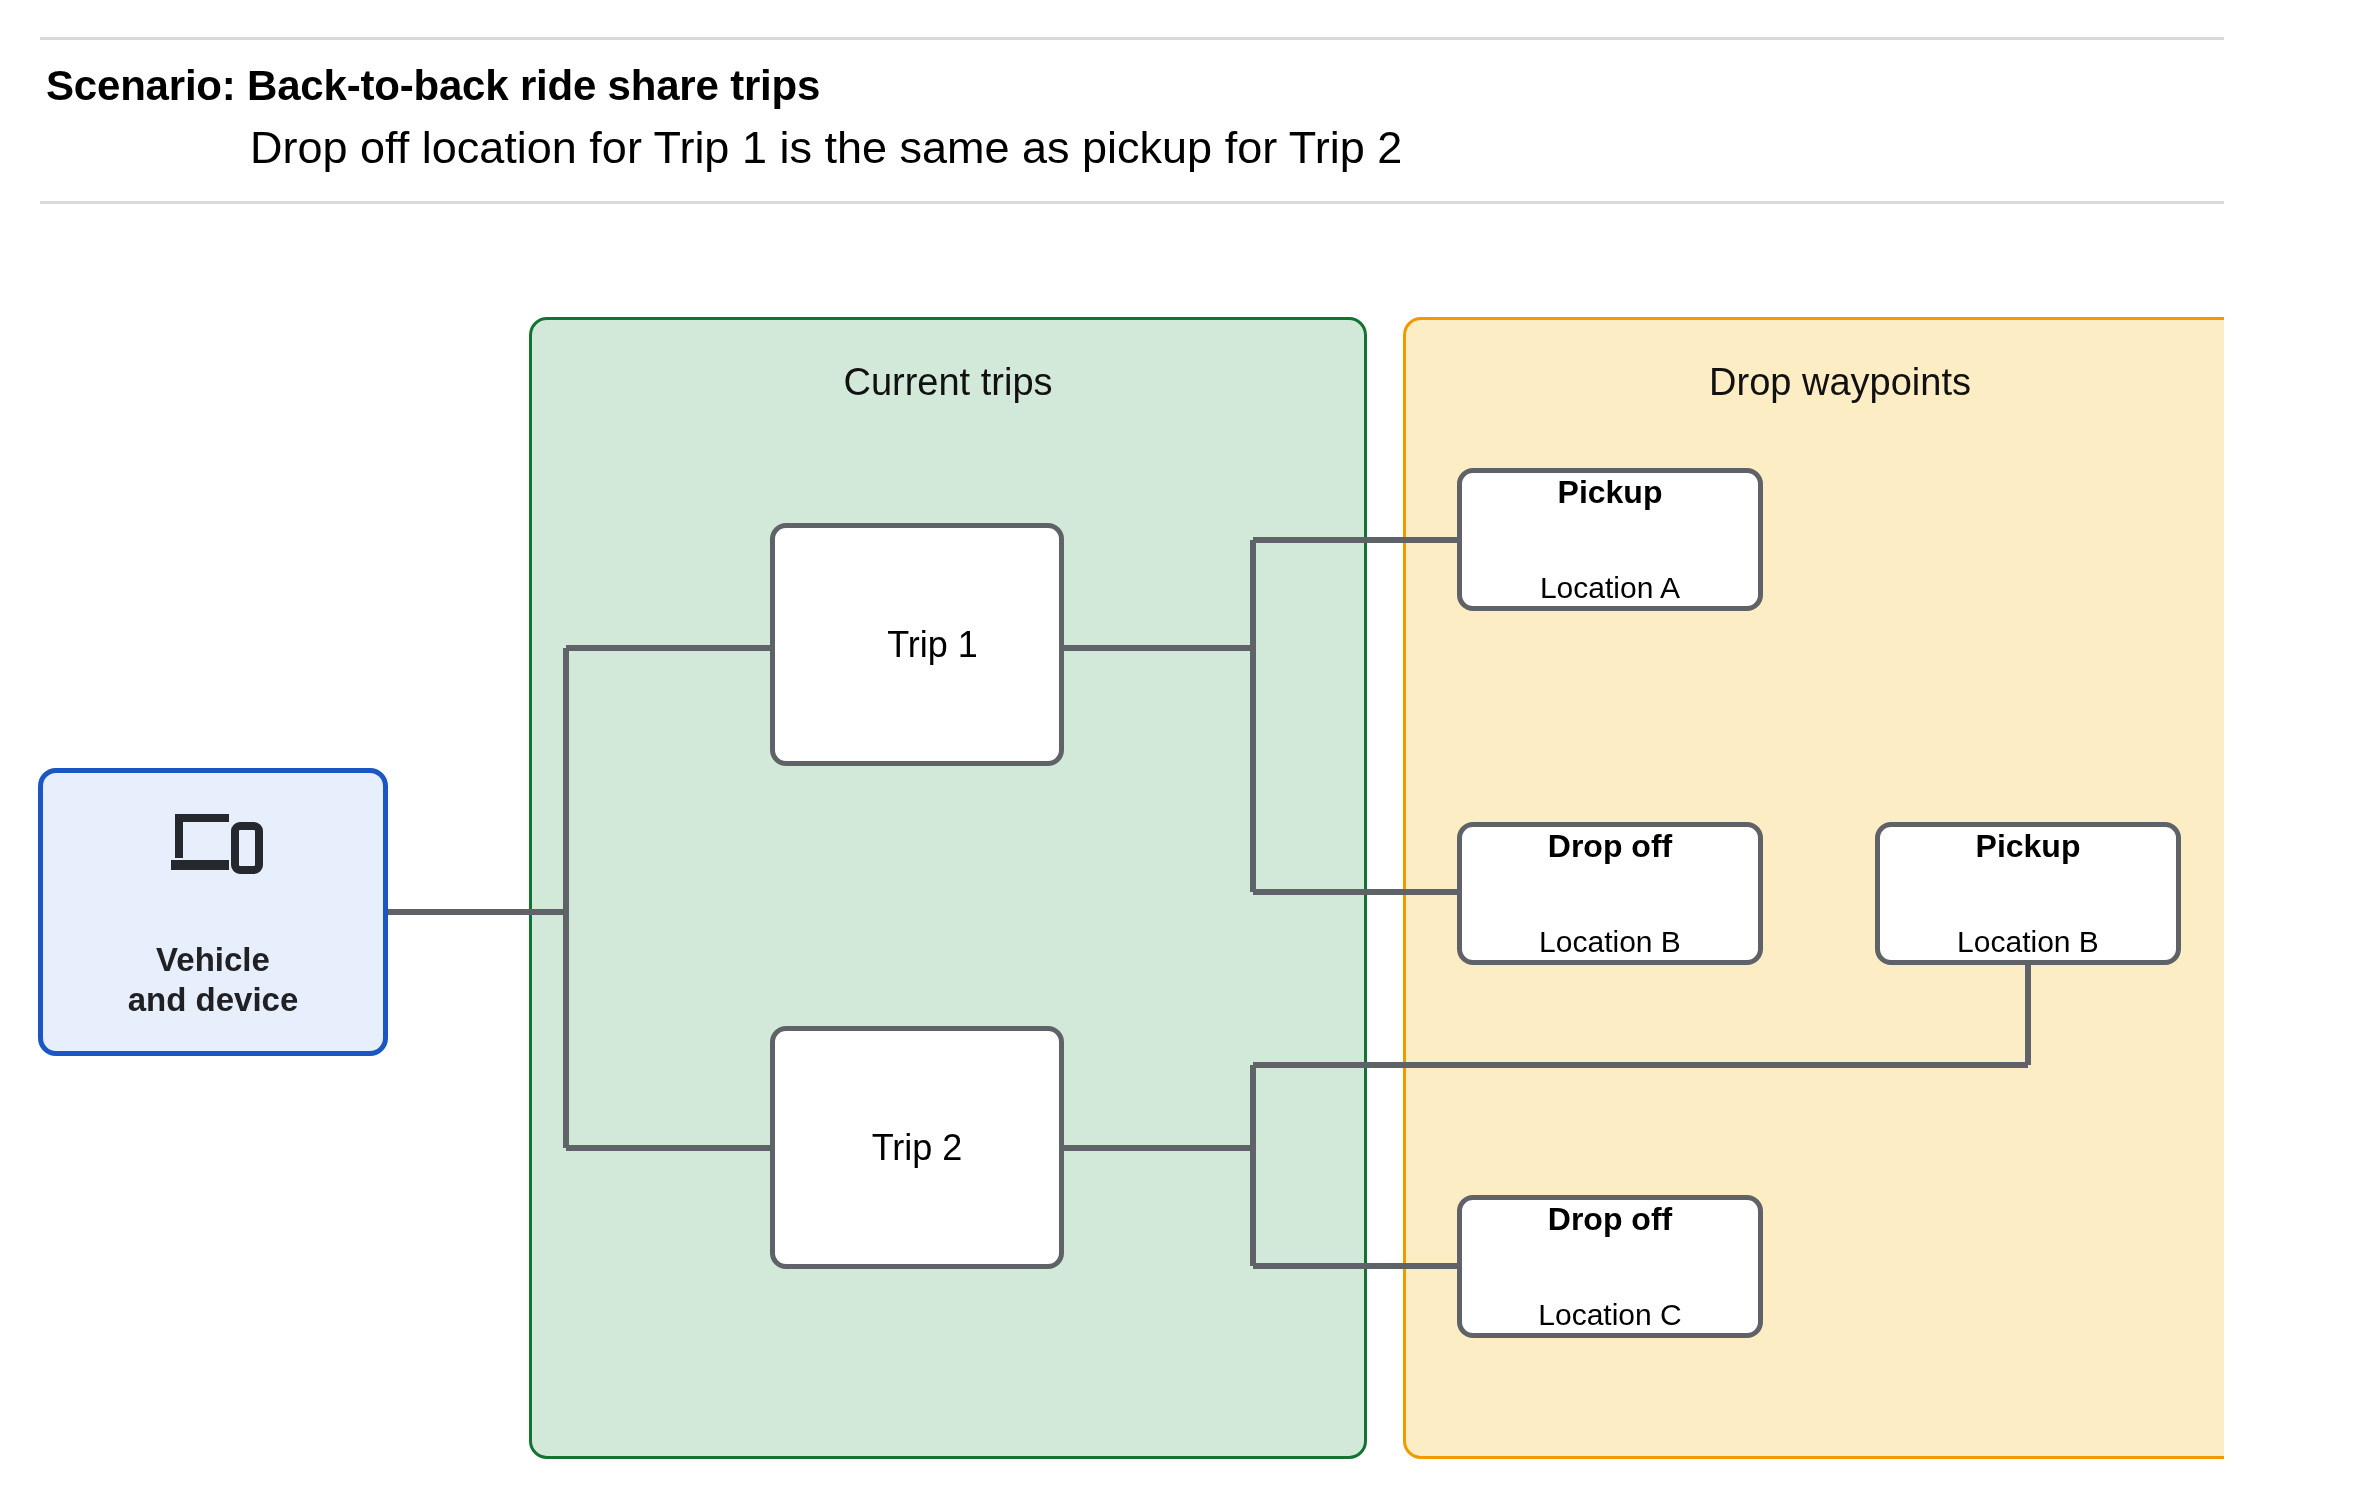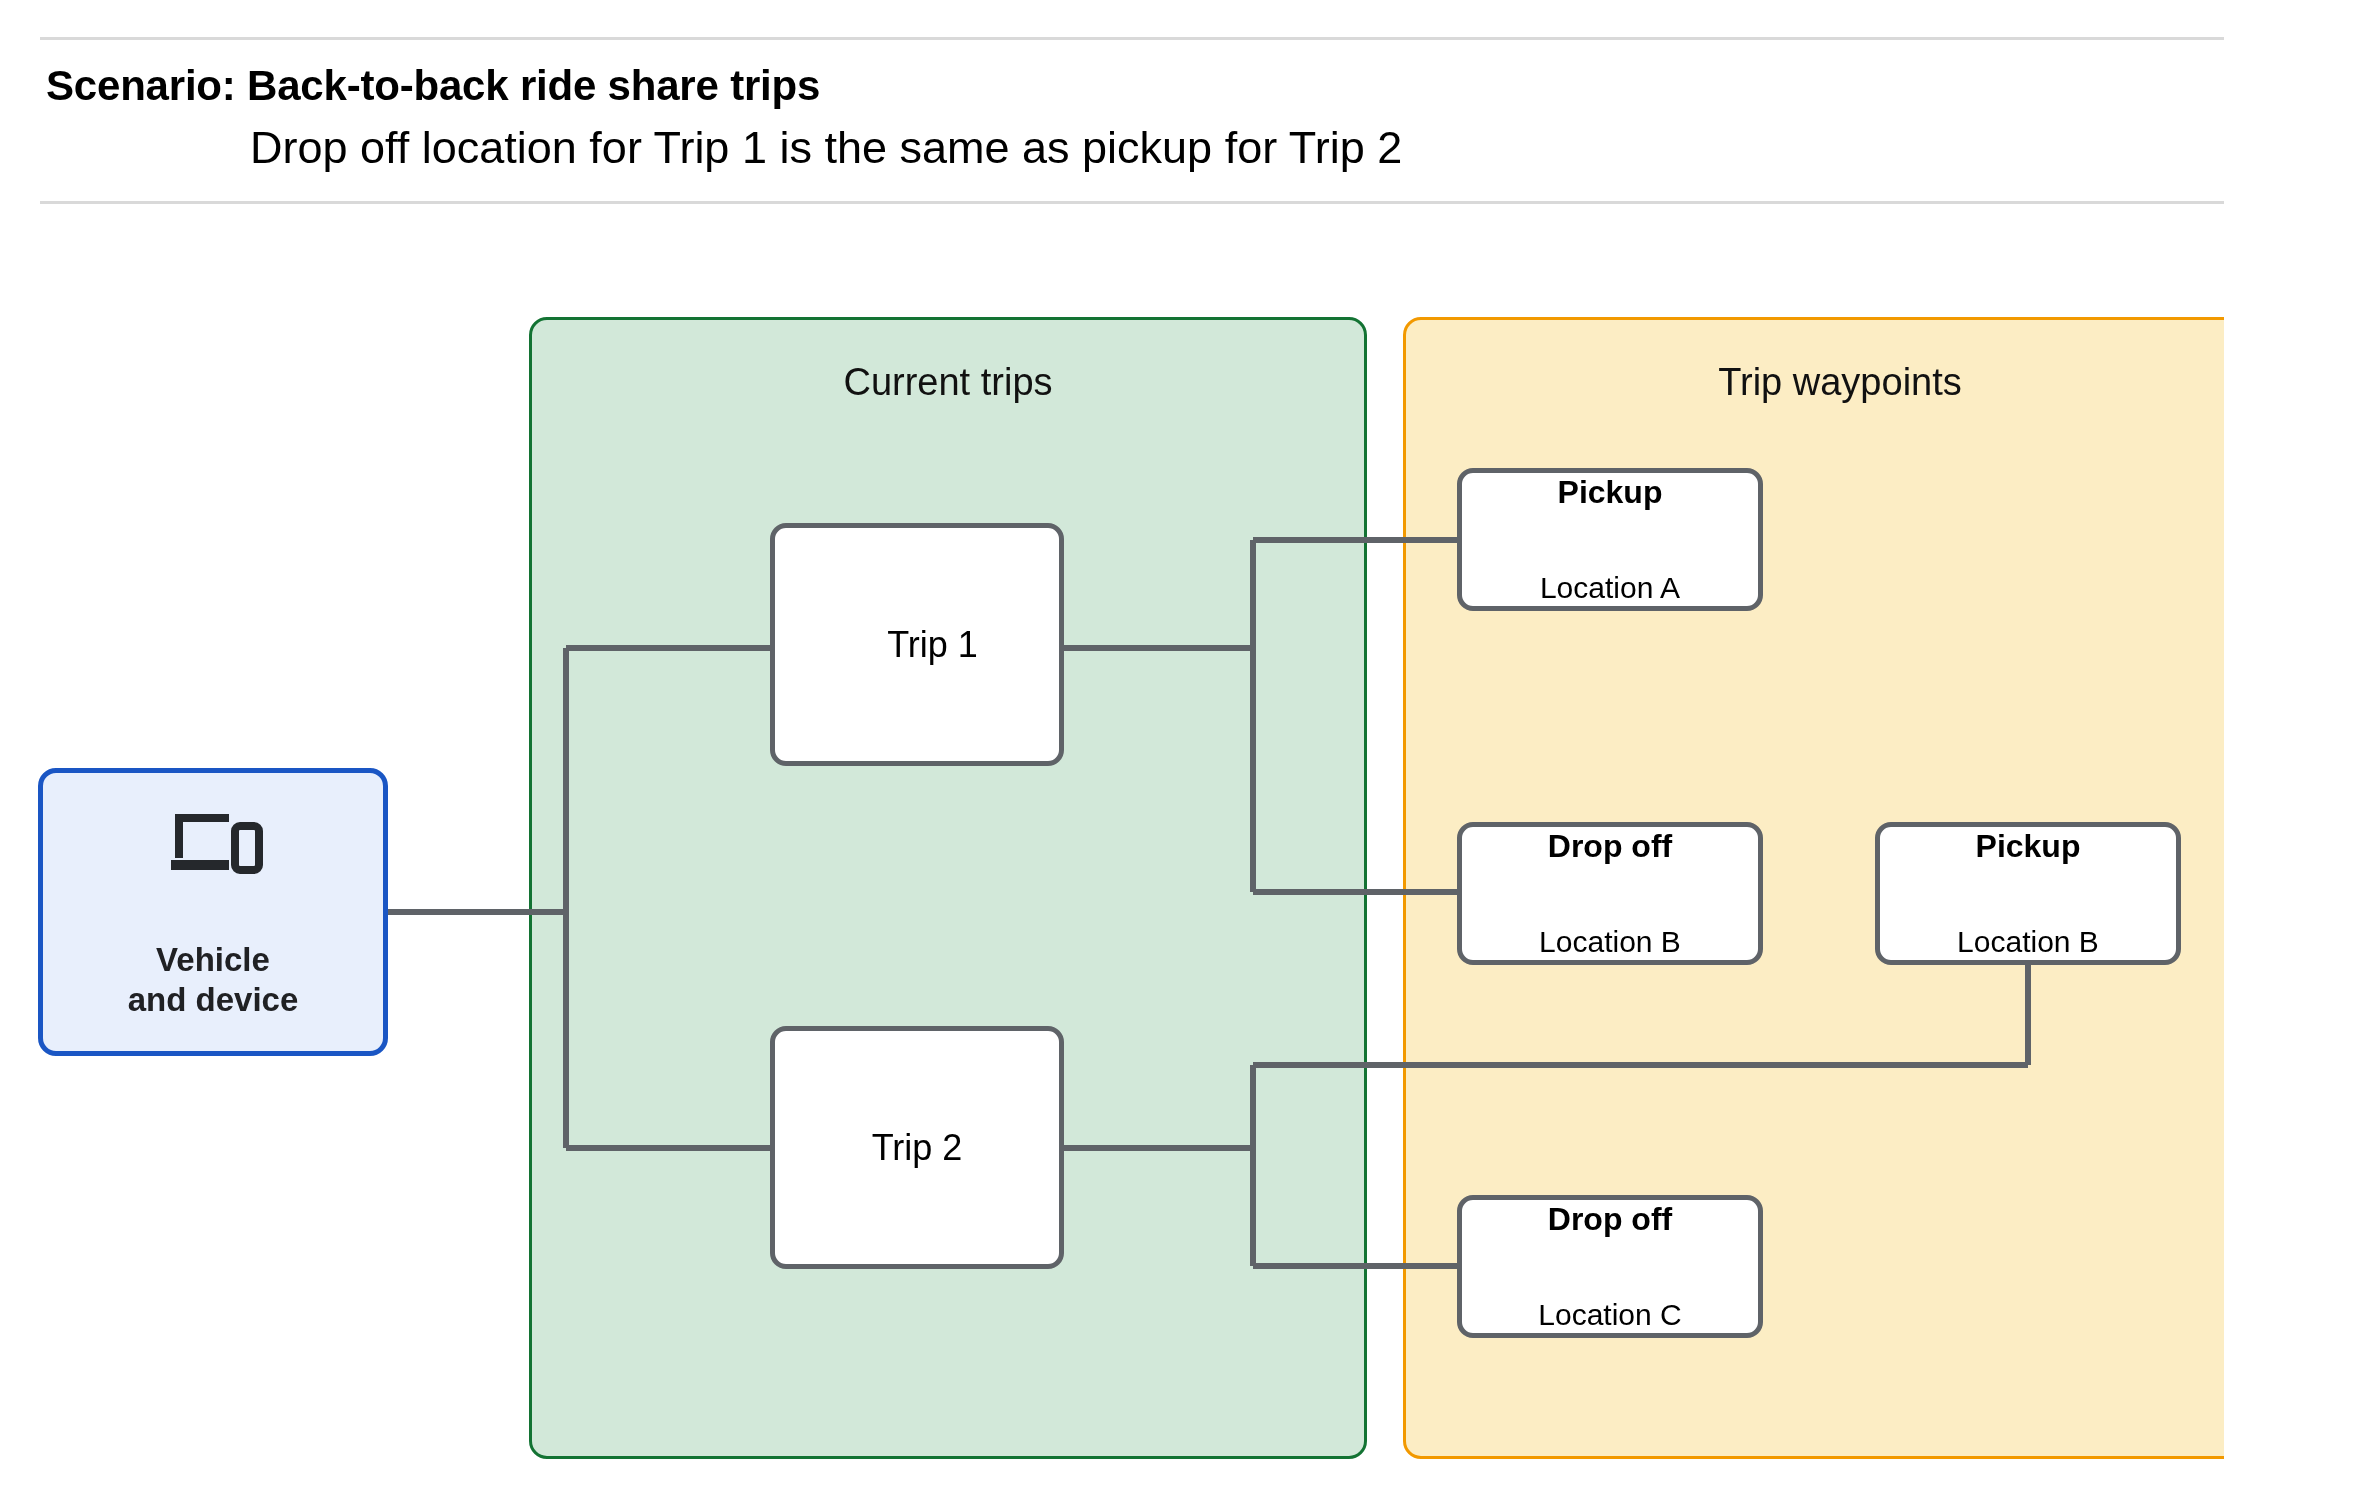--- a/index.html
+++ b/index.html
@@ -174,21 +174,21 @@
 
   <div class="rule" id="rule-top"></div>
   <div id="page-title">Scenario: Back-to-back ride share trips</div>
   <div id="page-subtitle">Drop off  location for Trip 1 is the same as pickup for Trip 2</div>
   <div class="rule" id="rule-bottom"></div>
 
   <div class="group" id="group-current-trips">
     <div class="group-title">Current trips</div>
   </div>
   <div class="group" id="group-trip-waypoints">
-    <div class="group-title">Trip waypoints</div>
+    <div class="group-title">Drop waypoints</div>
   </div>
 
   <svg id="connectors" viewBox="0 0 2357 1497" width="2357" height="1497" xmlns="http://www.w3.org/2000/svg">
     <g fill="none" stroke="#5f6368" stroke-width="6" stroke-linecap="butt" stroke-linejoin="miter">
 
       <path d="M 388 912 L 566 912"></path>
       <path d="M 566 648 L 566 1148"></path>
 
       <path d="M 566 648 L 770 648"></path>
 

